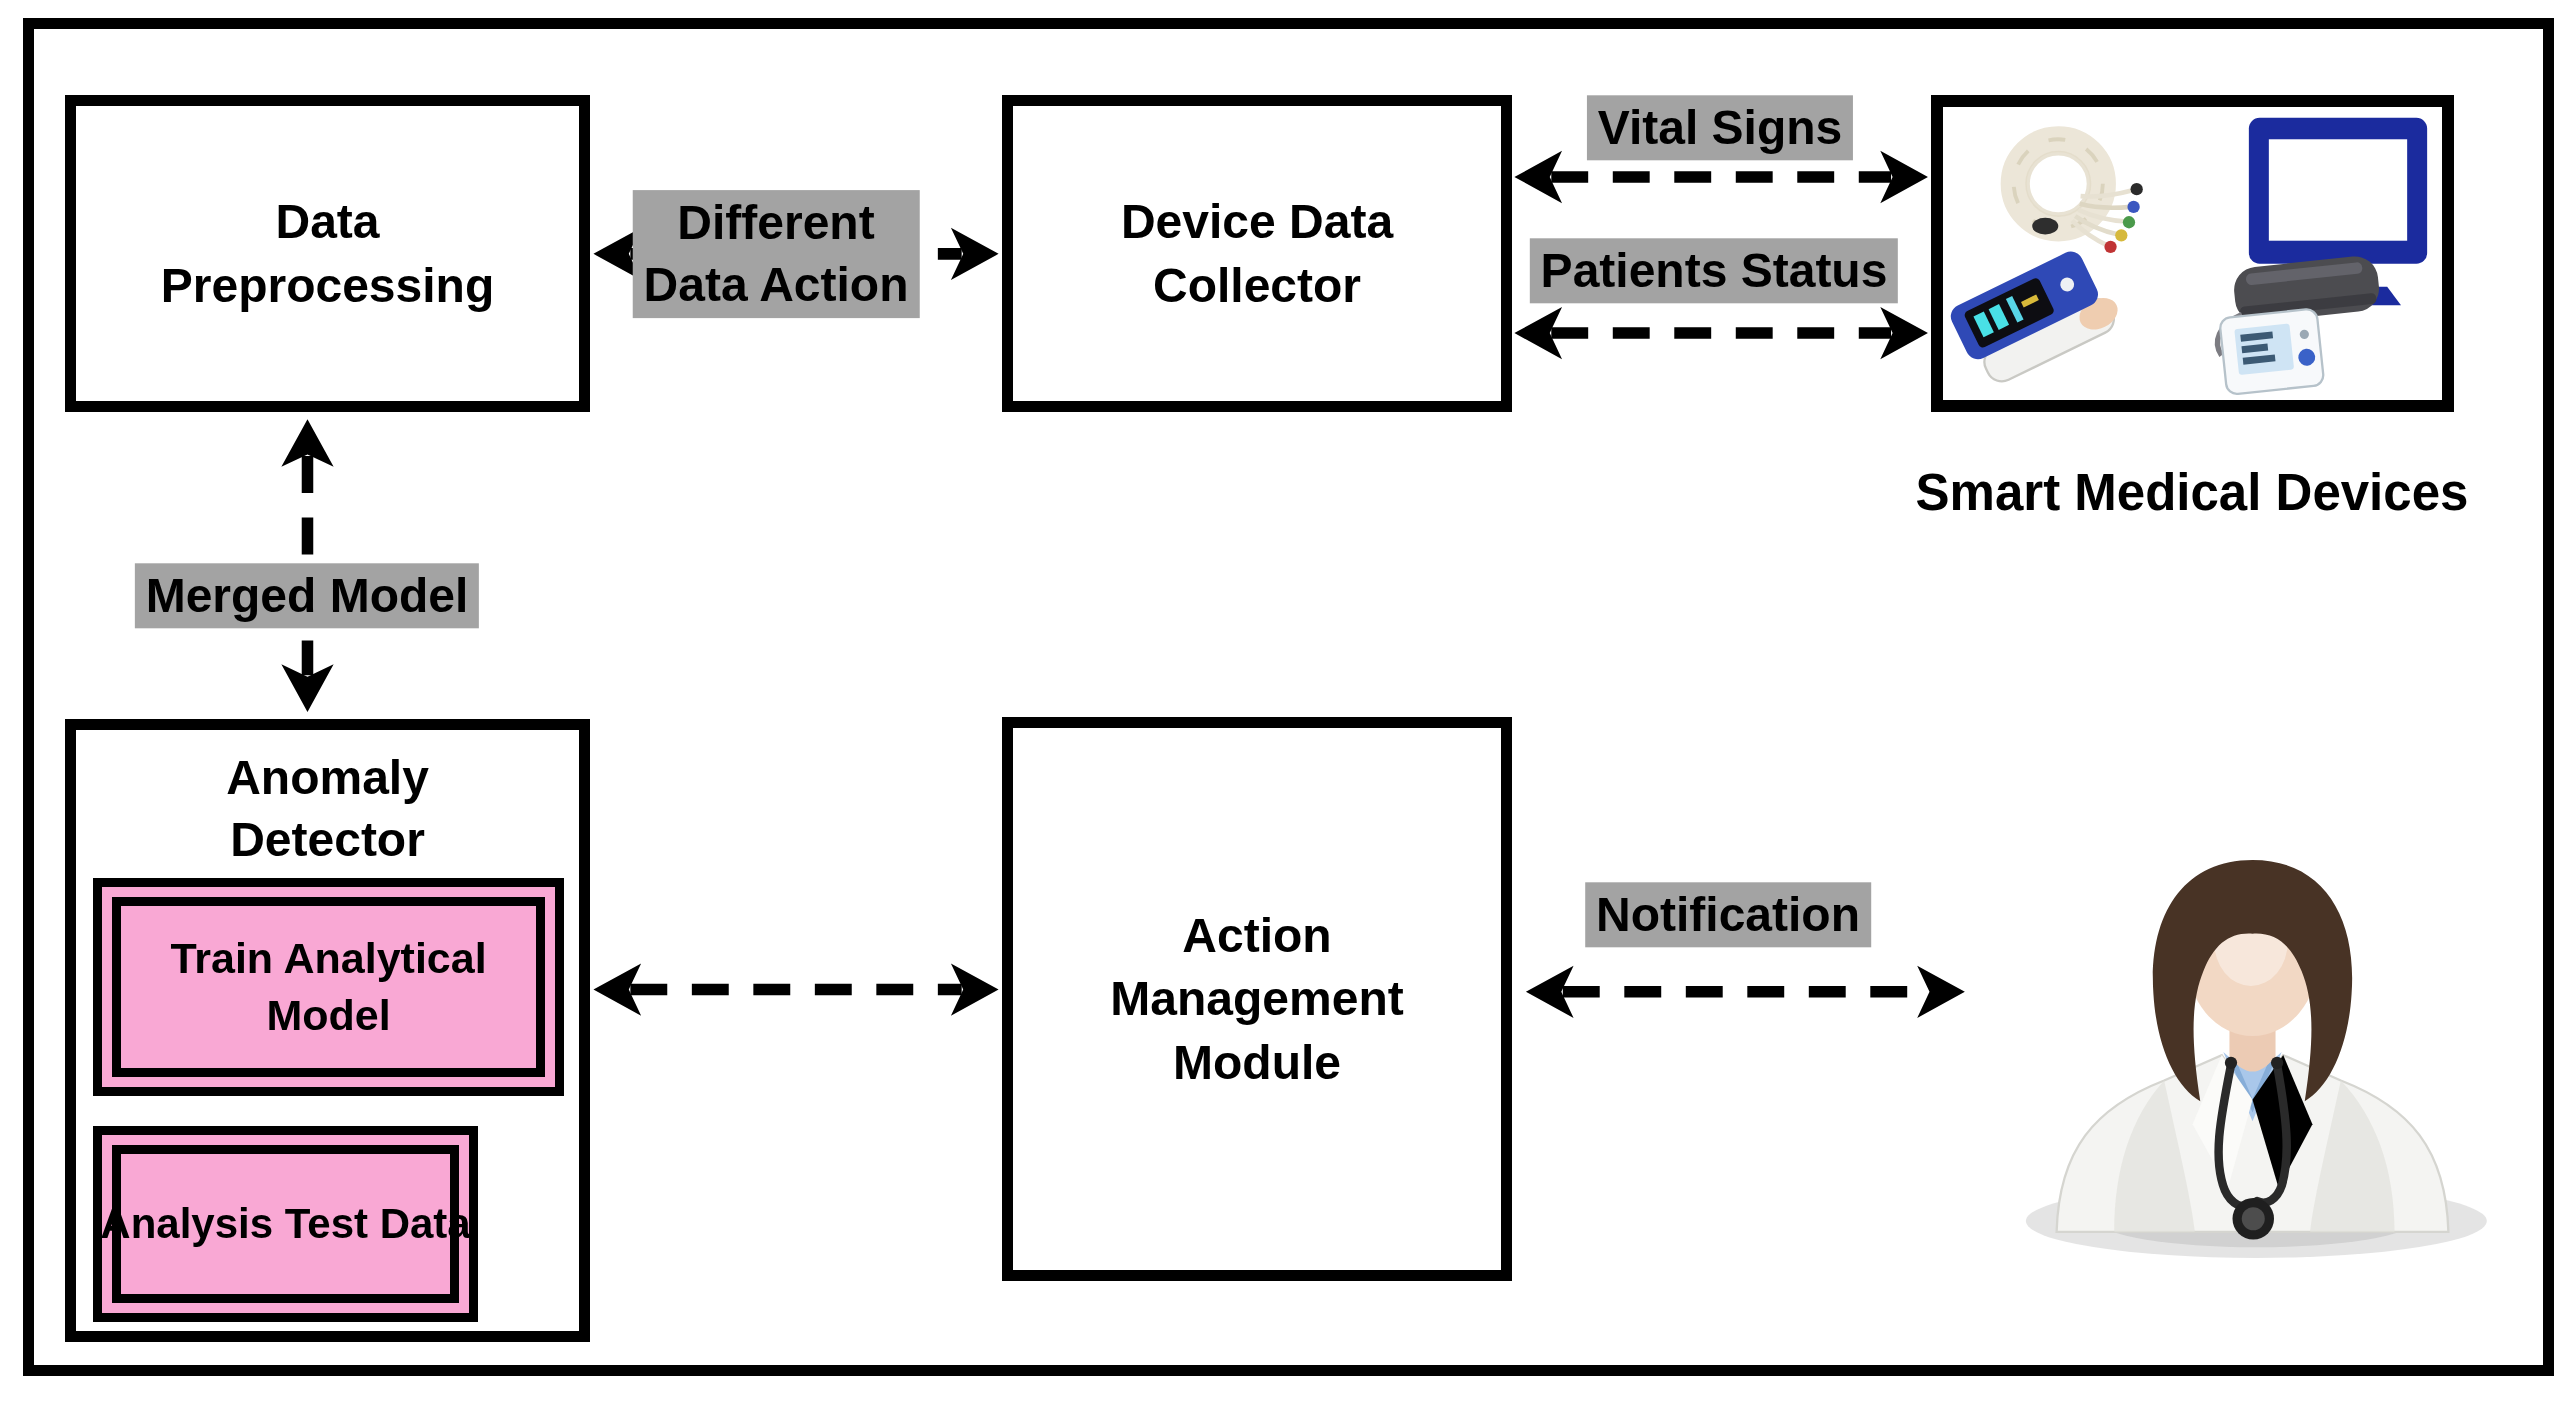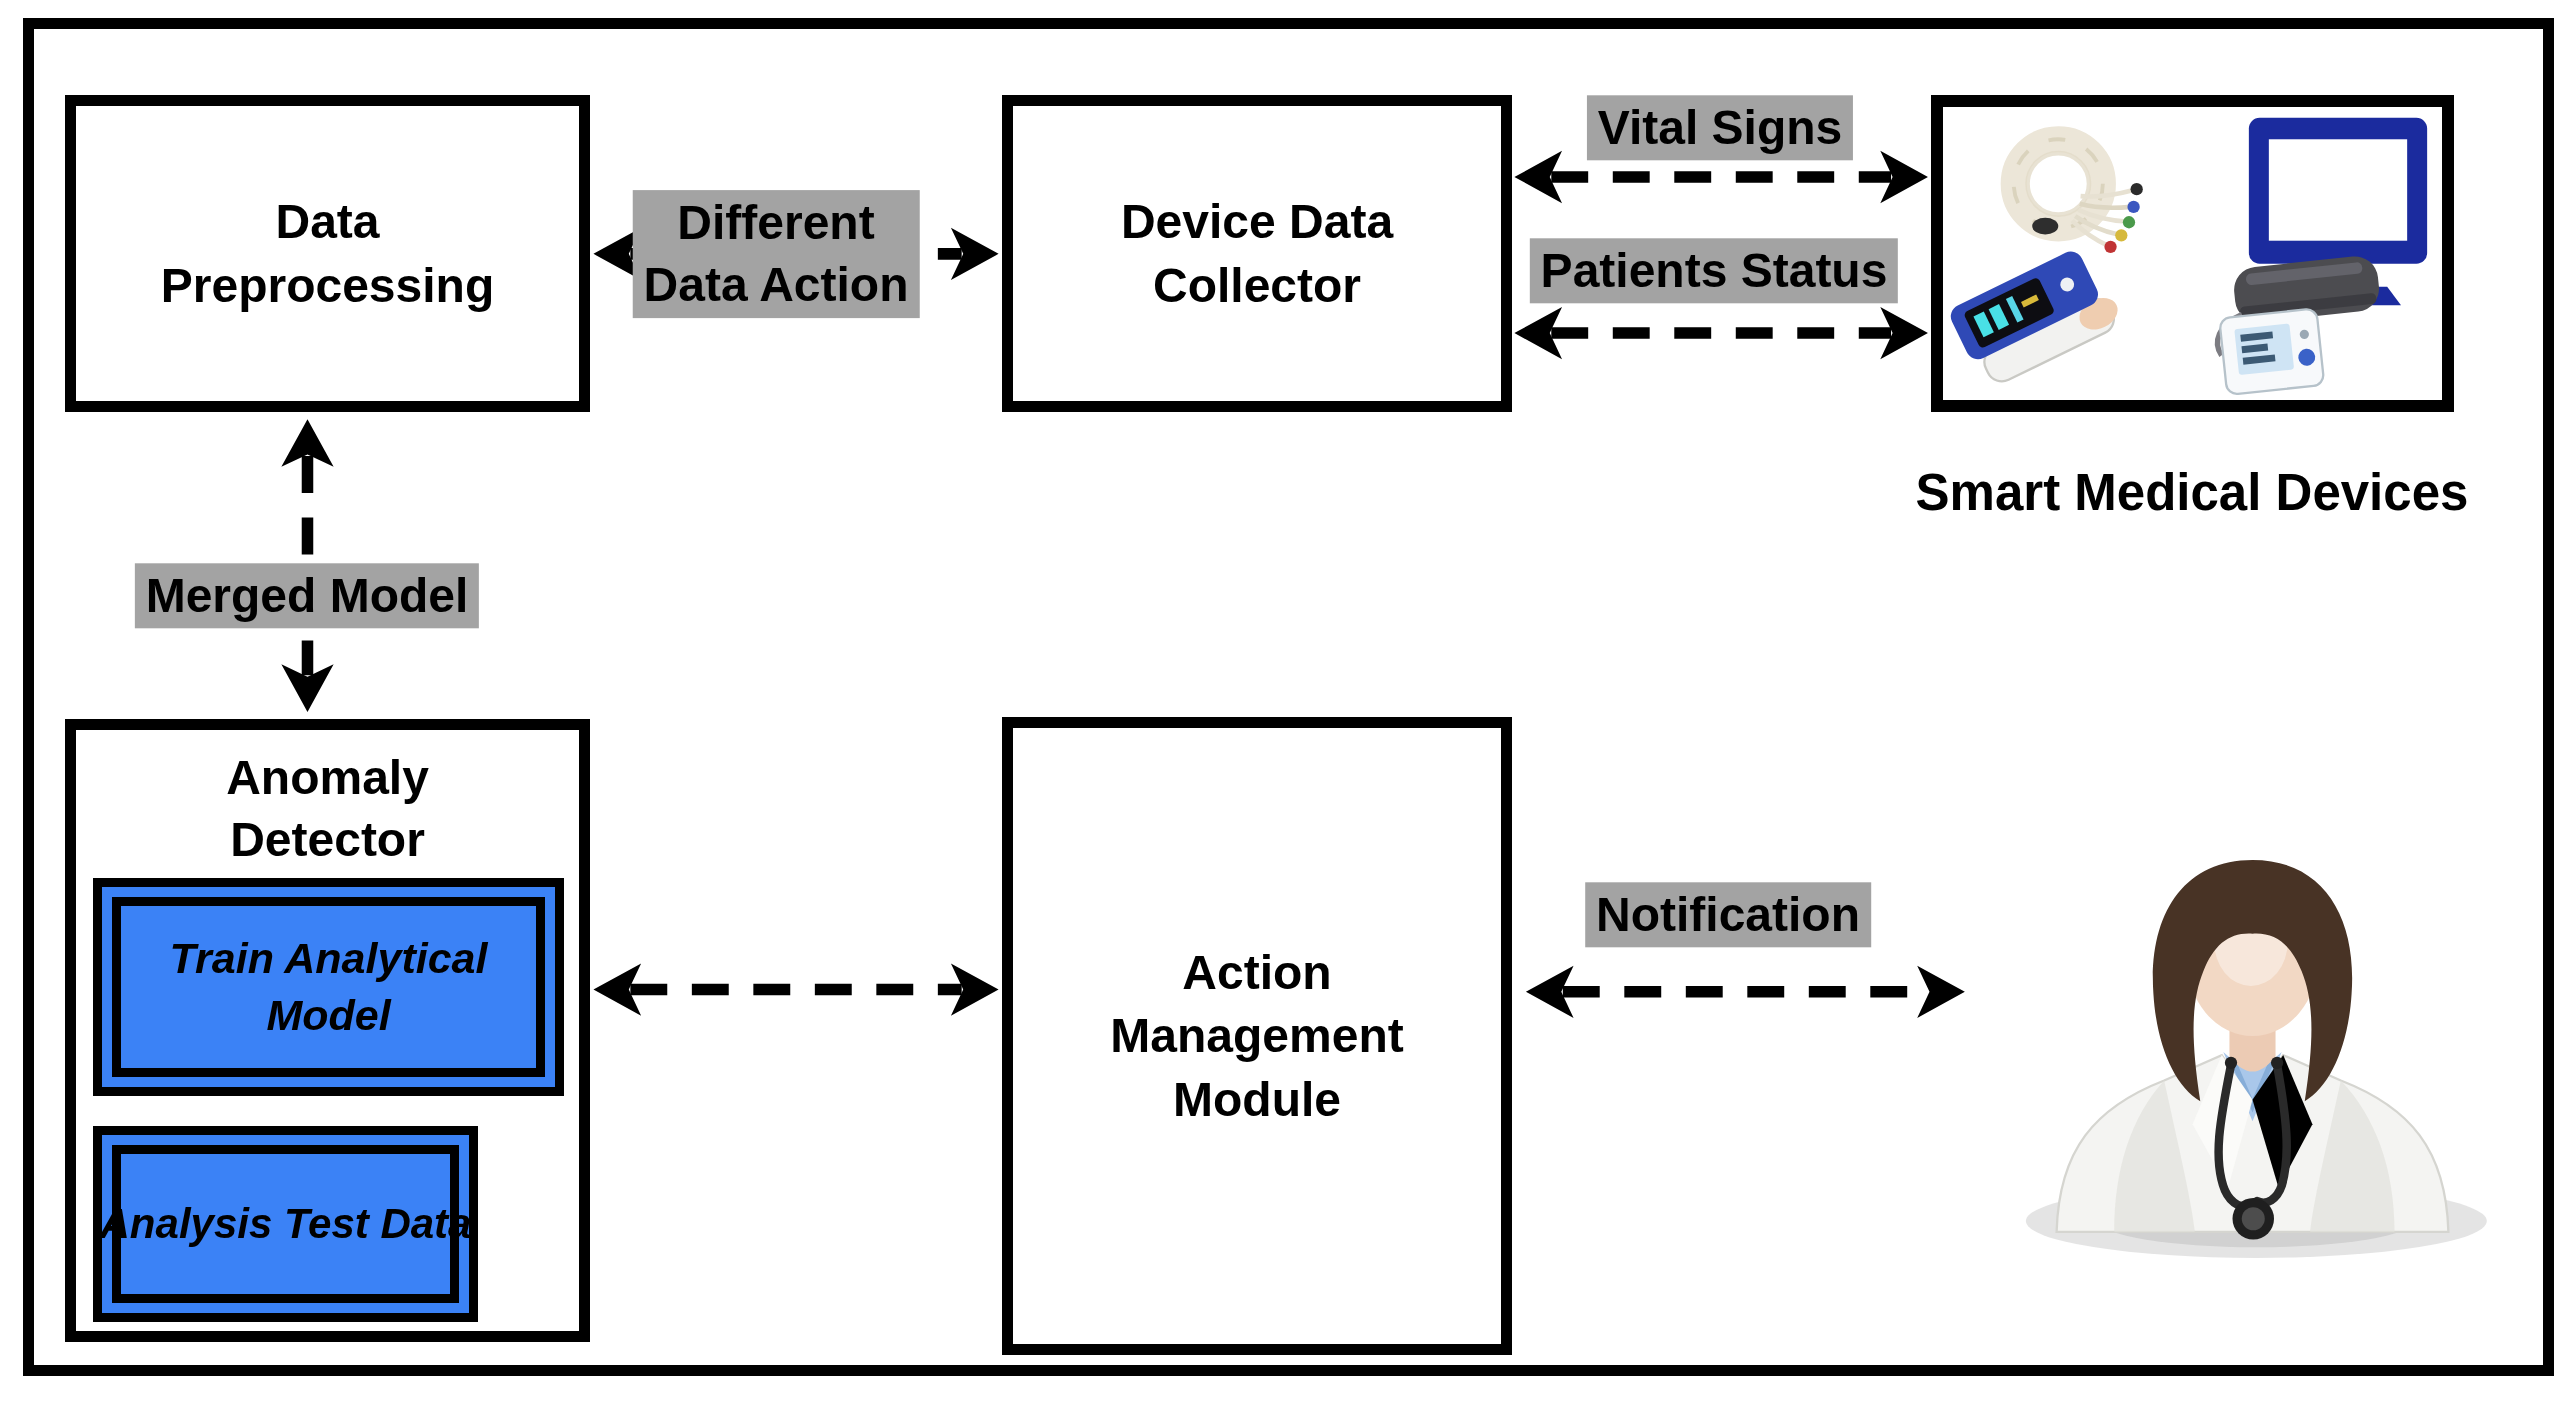--- a/index.html
+++ b/index.html
@@ -9,24 +9,24 @@
   }
   .frame{position:absolute;left:23px;top:18.4px;width:2531px;height:1358px;
     border:11.5px solid #000;box-sizing:border-box;}
   .box{position:absolute;border:11.5px solid #000;box-sizing:border-box;background:#fff;
     display:flex;align-items:center;justify-content:center;text-align:center;}
   .blabel{white-space:pre-line;font-size:48px;line-height:1.32;}
   .b-dp{left:65px;top:95px;width:525px;height:317px;}
   .b-ddc{left:1002px;top:95px;width:510px;height:317px;}
   .b-smd{left:1931px;top:95px;width:523px;height:317px;border-width:12.3px;display:block;}
   .b-ad{left:65px;top:719px;width:525px;height:623px;display:block;}
-  .b-amm{left:1002px;top:717px;width:510px;height:638px;}
+  .b-amm{left:1002px;top:717px;width:510px;height:564px;}
   .ad-title{margin-top:17px;white-space:pre-line;font-size:48px;line-height:1.3;}
-  .nbox{position:absolute;border:28px double #000;box-sizing:border-box;background:#3b82f6;
-    display:flex;align-items:center;justify-content:center;text-align:center;font-style:italic;}
+  .nbox{position:absolute;border:28px double #000;box-sizing:border-box;background:#f9a8d4;
+    display:flex;align-items:center;justify-content:center;text-align:center;}
   .n-train{left:17px;top:148px;width:471px;height:218px;}
   .n-analysis{left:17px;top:396px;width:385px;height:196px;}
   .n-train .blabel{font-size:43px;}
   .n-analysis .blabel{font-size:42px;white-space:nowrap;}
   .overlay{position:absolute;left:0;top:0;width:2576px;height:1411px;pointer-events:none;}
   .alabel{position:absolute;transform:translate(-50%,-50%);background:#a3a3a3;
     font-size:48px;line-height:1.3;text-align:center;padding:1.5px 10.8px;white-space:nowrap;z-index:5;}
   .alabel.two{white-space:pre-line;}
   .caption{position:absolute;left:2192px;top:463px;transform:translateX(-50%);
     font-size:51px;white-space:nowrap;z-index:5;}

